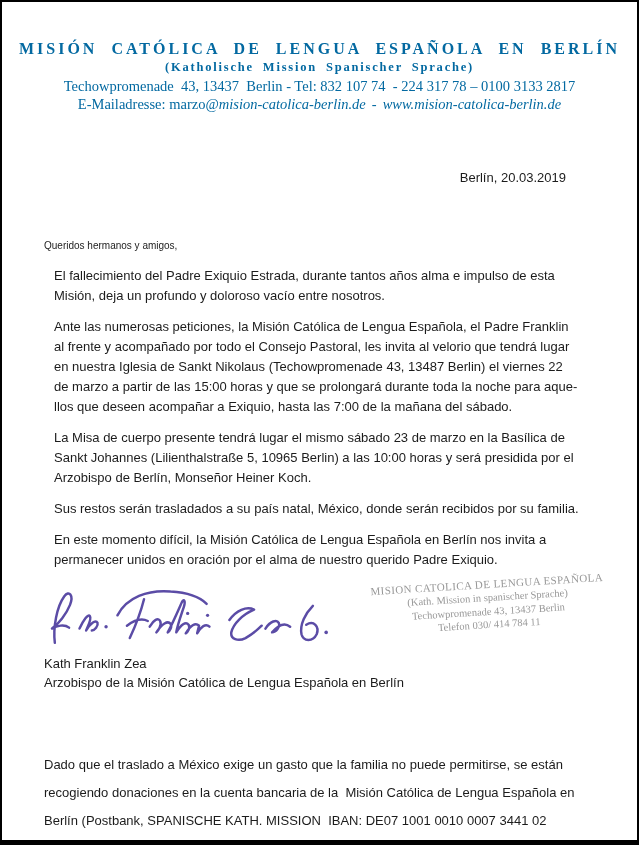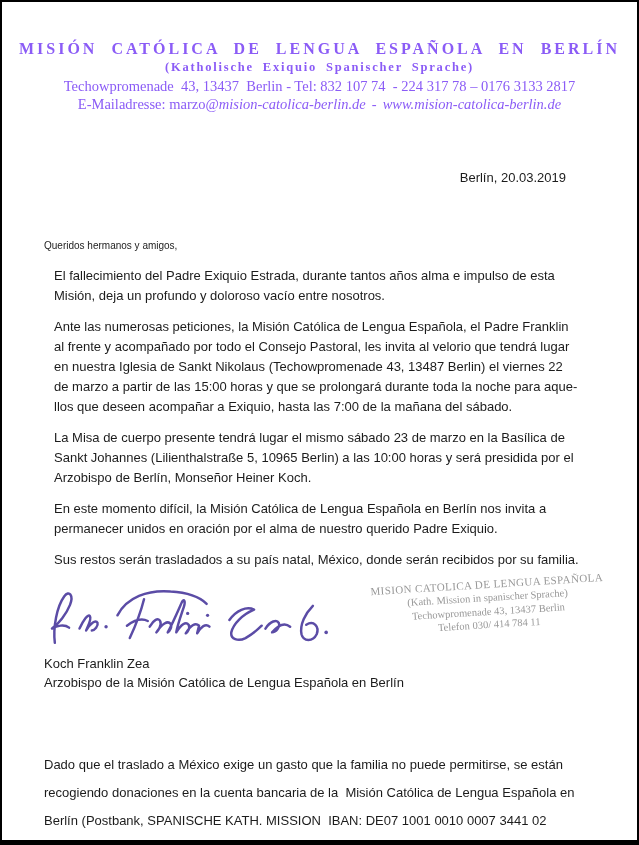--- a/index.html
+++ b/index.html
@@ -12,21 +12,21 @@
     background:#fff;
     font-family:"Liberation Sans", sans-serif;
     color:#1c1c1c;
     overflow:hidden;
   }
   
   .letterhead {
     position:absolute; top:38px; left:0; right:0;
     text-align:center;
     font-family:"Liberation Serif", serif;
-    color:#8b5cf6;
+    color:#0369a1;
   }
   .lh-title {
     font-weight:bold; font-size:16px;
     letter-spacing:3px; word-spacing:7px;
     white-space:nowrap;
   }
   .lh-subtitle {
     font-weight:bold; font-size:12.5px;
     letter-spacing:1.8px; word-spacing:4px;
     margin-top:2px;
@@ -65,42 +65,42 @@
     margin:0;
   }
 </style>
 </head>
 <body>
 
 <div class="page">
 
   <header class="letterhead">
     <div class="lh-title">MISIÓN CATÓLICA DE LENGUA ESPAÑOLA EN BERLÍN</div>
-    <div class="lh-subtitle">(Katholische Exiquio Spanischer Sprache)</div>
-    <div class="lh-addr">Techowpromenade  43, 13437  Berlin - Tel: 832 107 74  - 224 317 78 – 0176 3133 2817</div>
+    <div class="lh-subtitle">(Katholische Mission Spanischer Sprache)</div>
+    <div class="lh-addr">Techowpromenade  43, 13437  Berlin - Tel: 832 107 74  - 224 317 78 – 0100 3133 2817</div>
     <div class="lh-contact"><span>E-Mailadresse: marzo@</span><span class="it">mision-catolica-berlin.de</span><span class="sep">-</span><span class="it">www.mision-catolica-berlin.de</span></div>
   </header>
 
   <div class="date-line">Berlín, 20.03.2019</div>
 
   <div class="letter-body">
     <p class="greeting">Queridos hermanos y amigos,</p>
     <p class="para">El fallecimiento del Padre Exiquio Estrada, durante tantos años alma e impulso de esta
 Misión, deja un profundo y doloroso vacío entre nosotros.</p>
     <p class="para">Ante las numerosas peticiones, la Misión Católica de Lengua Española, el Padre Franklin
 al frente y acompañado por todo el Consejo Pastoral, les invita al velorio que tendrá lugar
 en nuestra Iglesia de Sankt Nikolaus (Techowpromenade 43, 13487 Berlin) el viernes 22
 de marzo a partir de las 15:00 horas y que se prolongará durante toda la noche para aque-
 llos que deseen acompañar a Exiquio, hasta las 7:00 de la mañana del sábado.</p>
     <p class="para">La Misa de cuerpo presente tendrá lugar el mismo sábado 23 de marzo en la Basílica de
 Sankt Johannes (Lilienthalstraße 5, 10965 Berlin) a las 10:00 horas y será presidida por el
 Arzobispo de Berlín, Monseñor Heiner Koch.</p>
+    <p class="para">Sus restos serán trasladados a su país natal, México, donde serán recibidos por su familia.</p>
     <p class="para">En este momento difícil, la Misión Católica de Lengua Española en Berlín nos invita a
 permanecer unidos en oración por el alma de nuestro querido Padre Exiquio.</p>
-    <p class="para">Sus restos serán trasladados a su país natal, México, donde serán recibidos por su familia.</p>
   </div>
 
   <svg class="signature-svg" width="305" height="74" viewBox="0 0 310 78" aria-hidden="true">
     <g fill="none" stroke-width="2.6" stroke-linecap="round" stroke-linejoin="round" stroke="#5b4ca6">
       <path d="M12,62 C10,46 14,24 22,13 C27,6 32,12 28,22 C24,32 16,42 9,47 C14,44 22,42 27,46"></path>
       <path d="M38,47 C42,38 47,31 49,34 C51,37 47,44 45,49 C49,42 55,37 57,41 C58,44 54,49 51,49"></path>
       <path d="M78,33 C88,14 110,6 134,8 C152,9 165,14 172,21"></path>
       <path d="M106,16 C103,28 97,44 91,57 M88,44 C96,38 104,36 110,39"></path>
       <path d="M112,45 C116,38 121,35 123,39 C125,43 121,49 119,51 C125,42 131,38 134,42 C136,45 133,50 131,51 C136,42 142,28 146,19 C148,15 150,18 148,24 C145,33 141,44 140,51 C145,43 150,39 153,43 C155,46 152,51 150,52 C155,44 160,40 164,44 L162,52 C166,45 171,41 175,45"></path>
       <path d="M196,38 C203,28 214,23 222,27 C210,32 200,42 198,51 C197,58 205,61 213,57 C220,53 226,48 230,44 M234,47 C239,39 246,37 248,41 C250,45 245,51 241,51 C247,44 254,40 260,45"></path>
@@ -115,21 +115,21 @@
   </svg>
 
   <div class="stamp" style="color: rgb(143, 143, 143);">
     <div class="stamp-l1">MISION CATOLICA DE LENGUA ESPAÑOLA</div>
     <div class="stamp-l">(Kath. Mission in spanischer Sprache)</div>
     <div class="stamp-l">Techowpromenade 43,  13437 Berlin</div>
     <div class="stamp-l">Telefon  030/ 414 784 11</div>
   </div>
 
   <div class="signer">
-    <div>Koch Franklin Zea</div>
+    <div>Kath Franklin Zea</div>
     <div>Arzobispo de la Misión Católica de Lengua Española en Berlín</div>
   </div>
 
   <p class="footer-para">Dado que el traslado a México exige un gasto que la familia no puede permitirse, se están
 recogiendo donaciones en la cuenta bancaria de la  Misión Católica de Lengua Española en
 Berlín (Postbank, SPANISCHE KATH. MISSION  IBAN: DE07 1001 0010 0007 3441 02
 Motivo: “Donación Entierro Padre Exiquio”). Gracias por su ayuda.</p>
 
 </div>
 

